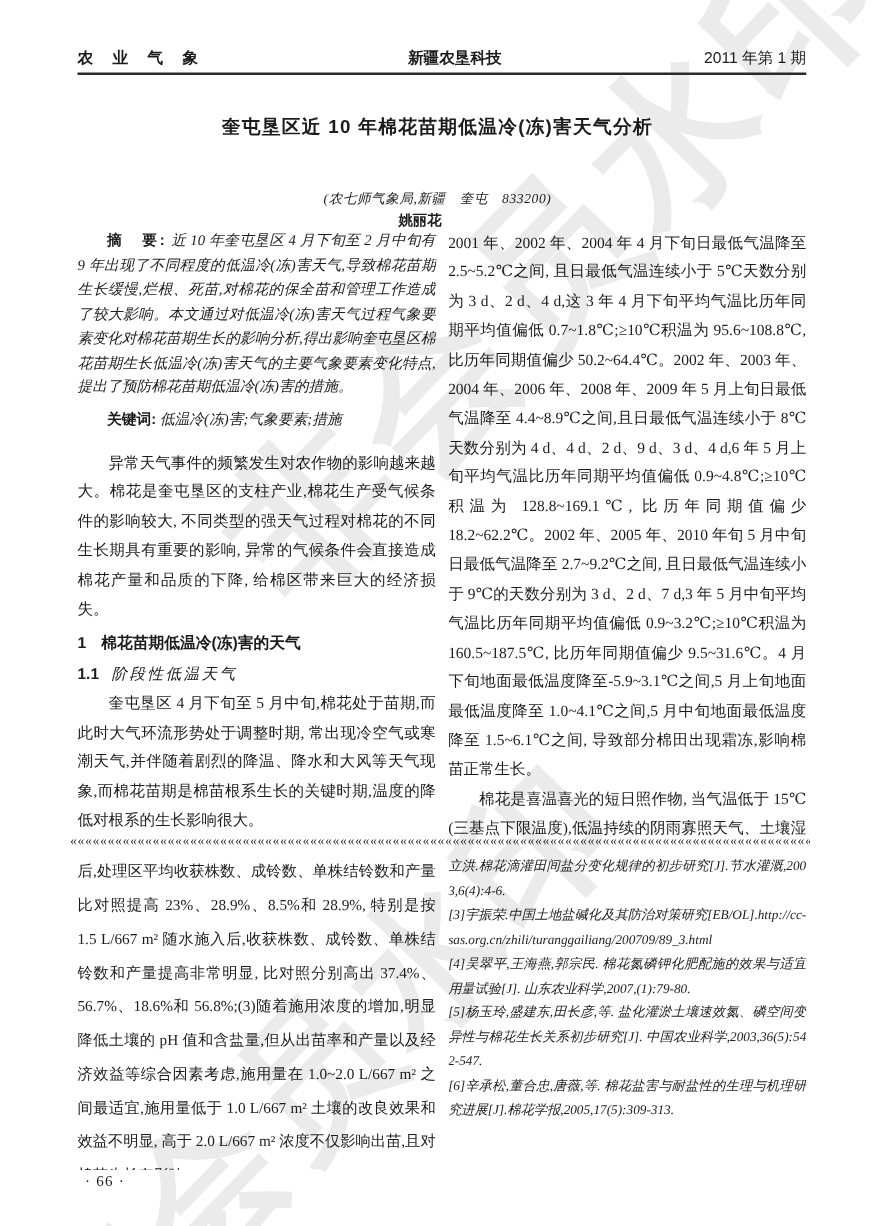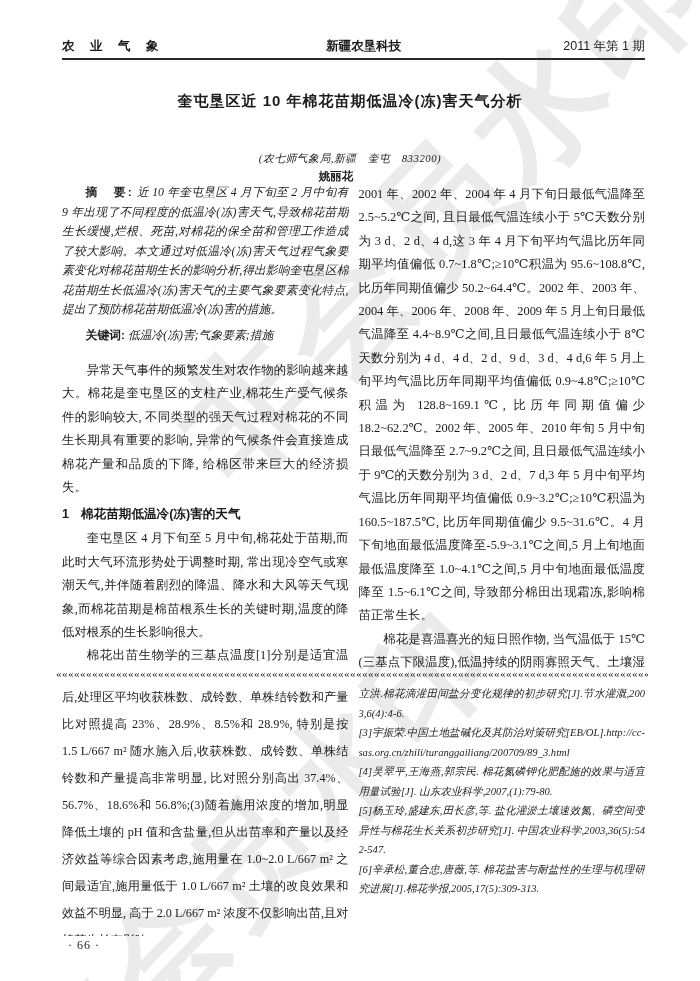--- a/index.html
+++ b/index.html
@@ -85,20 +85,23 @@
           <span>近 10 年奎屯垦区 4 月下旬至 2 月中旬有 9 年出现了不同程度的低温冷(冻)害天气,导致棉花苗期生长缓慢,烂根、死苗,对棉花的保全苗和管理工作造成了较大影响。本文通过对低温冷(冻)害天气过程气象要素变化对棉花苗期生长的影响分析,得出影响奎屯垦区棉花苗期生长低温冷(冻)害天气的主要气象要素变化特点,提出了预防棉花苗期低温冷(冻)害的措施。</span>
         </div>
         <div class="keywords">
           <b>关键词:</b>
           <span>低温冷(冻)害;气象要素;措施</span>
         </div>
         <p class="body-par intro">异常天气事件的频繁发生对农作物的影响越来越大。棉花是奎屯垦区的支柱产业,棉花生产受气候条件的影响较大, 不同类型的强天气过程对棉花的不同生长期具有重要的影响, 异常的气候条件会直接造成棉花产量和品质的下降, 给棉区带来巨大的经济损失。</p>
         <div class="sec-h1">
           <span class="num">1</span><span>棉花苗期低温冷(冻)害的天气</span>
         </div>
+        <div class="sec-h2">
+          <span class="num">1.1</span><span class="t">阶段性低温天气</span>
+        </div>
         <p class="body-par">奎屯垦区 4 月下旬至 5 月中旬,棉花处于苗期,而此时大气环流形势处于调整时期, 常出现冷空气或寒潮天气,并伴随着剧烈的降温、降水和大风等天气现象,而棉花苗期是棉苗根系生长的关键时期,温度的降低对根系的生长影响很大。</p>
         <p class="body-par">棉花出苗生物学的三基点温度[1]分别是适宜温度 18~22℃,最低温度 15℃,最高温度 37℃。奎屯垦区</p>
       </div>
 
       <div class="col">
         <p class="body-par no-indent">2001 年、2002 年、2004 年 4 月下旬日最低气温降至 2.5~5.2℃之间, 且日最低气温连续小于 5℃天数分别为 3 d、2 d、4 d,这 3 年 4 月下旬平均气温比历年同期平均值偏低 0.7~1.8℃;≥10℃积温为 95.6~108.8℃,比历年同期值偏少 50.2~64.4℃。2002 年、2003 年、2004 年、2006 年、2008 年、2009 年 5 月上旬日最低气温降至 4.4~8.9℃之间,且日最低气温连续小于 8℃天数分别为 4 d、4 d、2 d、9 d、3 d、4 d,6 年 5 月上旬平均气温比历年同期平均值偏低 0.9~4.8℃;≥10℃积温为 128.8~169.1℃, 比历年同期值偏少 18.2~62.2℃。2002 年、2005 年、2010 年旬 5 月中旬日最低气温降至 2.7~9.2℃之间, 且日最低气温连续小于 9℃的天数分别为 3 d、2 d、7 d,3 年 5 月中旬平均气温比历年同期平均值偏低 0.9~3.2℃;≥10℃积温为 160.5~187.5℃, 比历年同期值偏少 9.5~31.6℃。4 月下旬地面最低温度降至-5.9~3.1℃之间,5 月上旬地面最低温度降至 1.0~4.1℃之间,5 月中旬地面最低温度降至 1.5~6.1℃之间, 导致部分棉田出现霜冻,影响棉苗正常生长。</p>
         <p class="body-par">棉花是喜温喜光的短日照作物, 当气温低于 15℃(三基点下限温度),低温持续的阴雨寡照天气、土壤湿度大均不利于棉花的生长。2001 年、2002 年、2004 年 4 月下旬奎屯垦区均出现较强的冷空气天</p>
       </div>
 
     </div>

